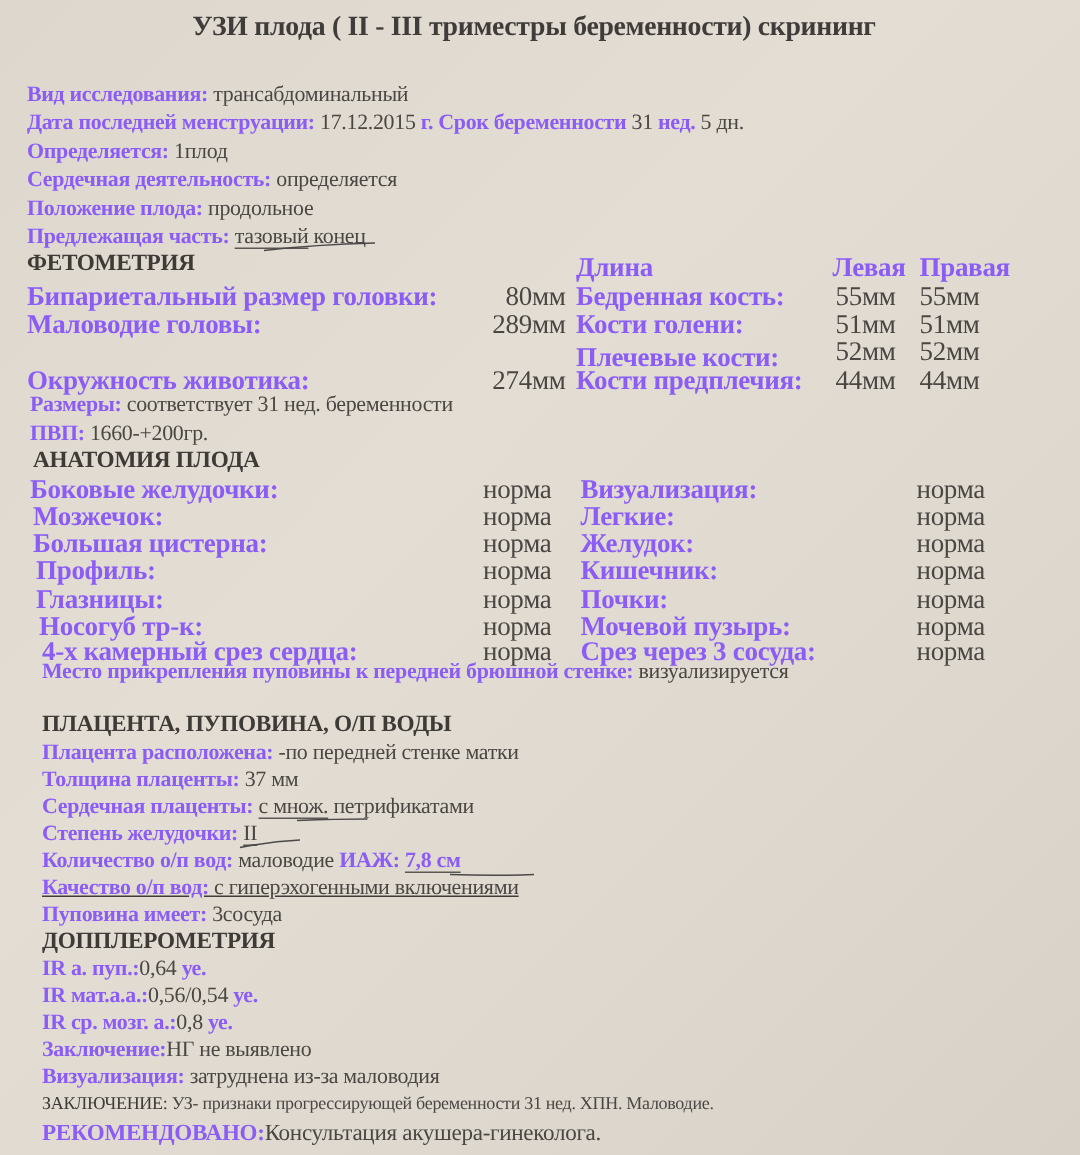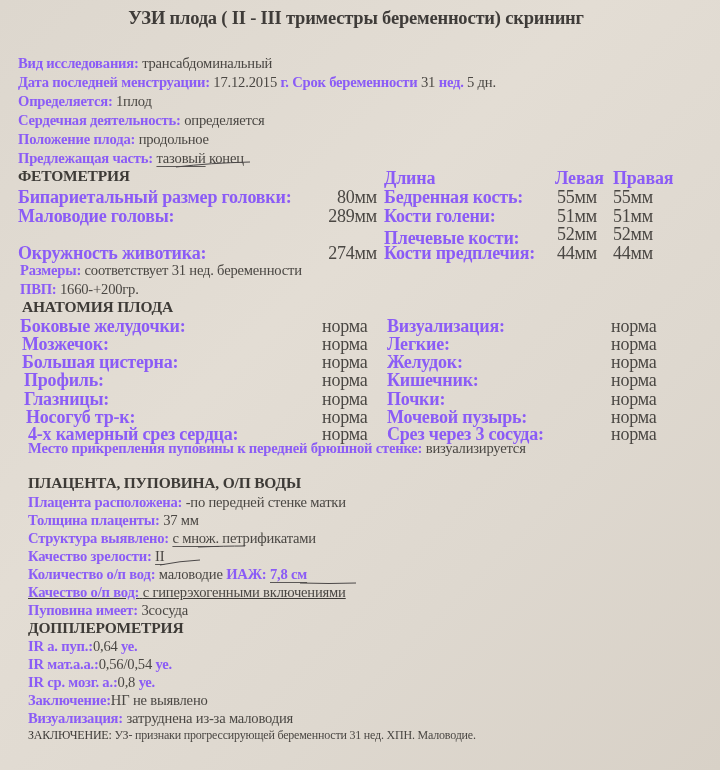--- a/index.html
+++ b/index.html
@@ -137,26 +137,26 @@
   <div class="line h" style="left:28px; top:474px;">ПЛАЦЕНТА, ПУПОВИНА, О/П ВОДЫ</div>
   <div class="line" style="left:28px; top:494px;">
     <span class="b">Плацента расположена:</span>
     <span class="v">-по передней стенке матки</span>
   </div>
   <div class="line" style="left:28px; top:512px;">
     <span class="b">Толщина плаценты:</span>
     <span class="v">37 мм</span>
   </div>
   <div class="line" style="left:28px; top:530px;">
-    <span class="b">Структура выявлено:</span>
+    <span class="b">Сердечная плаценты:</span>
     <span class="v ul">с множ.</span>
     <span class="v">петрификатами</span>
   </div>
   <div class="line" style="left:28px; top:548px;">
-    <span class="b">Качество зрелости:</span>
+    <span class="b">Степень желудочки:</span>
     <span class="v ul">II</span>
   </div>
   <div class="line" style="left:28px; top:566px;">
     <span class="b">Количество о/п вод:</span>
     <span class="v">маловодие</span>
     <span class="b">ИАЖ:</span>
     <span class="b ul">7,8 см</span>
   </div>
   <div class="line" style="left:28px; top:584px;text-decoration:underline;">
     <span class="b">Качество о/п вод:</span>
@@ -184,20 +184,23 @@
     <span class="b">Заключение:</span><span class="v">НГ не выявлено</span>
   </div>
   <div class="line" style="left:28px; top:710px;">
     <span class="b">Визуализация:</span>
     <span class="v">затруднена из-за маловодия</span>
   </div>
 
   <div class="line" style="left:28px; top:728px; font-size:12px;">
     <span class="v" style="color:#3e3b38;">ЗАКЛЮЧЕНИЕ:</span>
     <span class="v">УЗ- признаки прогрессирующей беременности 31 нед. ХПН. Маловодие.</span>
+  </div>
+  <div class="line" style="left:28px; top:747px; font-size:15.4px;">
+    <span class="b">РЕКОМЕНДОВАНО:</span><span class="v">Консультация акушера-гинеколога.</span>
   </div>
 
   <svg style="position:absolute; left:0; top:0;" width="720" height="770">
     <path d="M176 167 Q 210 163 250 162" stroke="#4b4848" stroke-width="1" fill="none"></path>
     <path d="M198 547 Q 225 546 245 546" stroke="#4b4848" stroke-width="1" fill="none"></path>
     <path d="M160 565 Q 180 561 200 560" stroke="#4b4848" stroke-width="1" fill="none"></path>
     <path d="M300 583 Q 330 584 356 583" stroke="#4b4848" stroke-width="1" fill="none"></path>
   </svg>
 </div>
 

